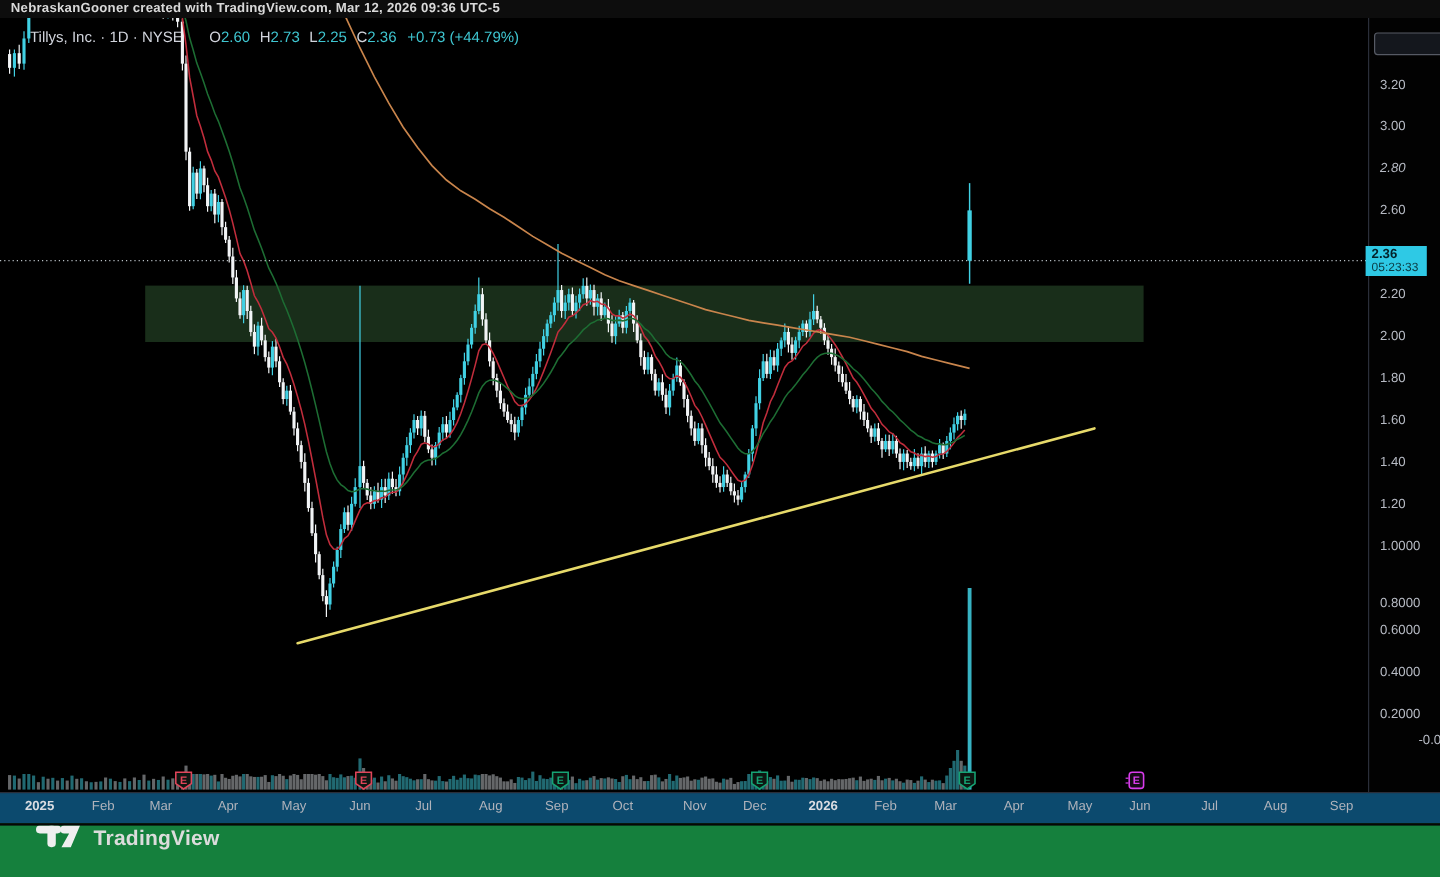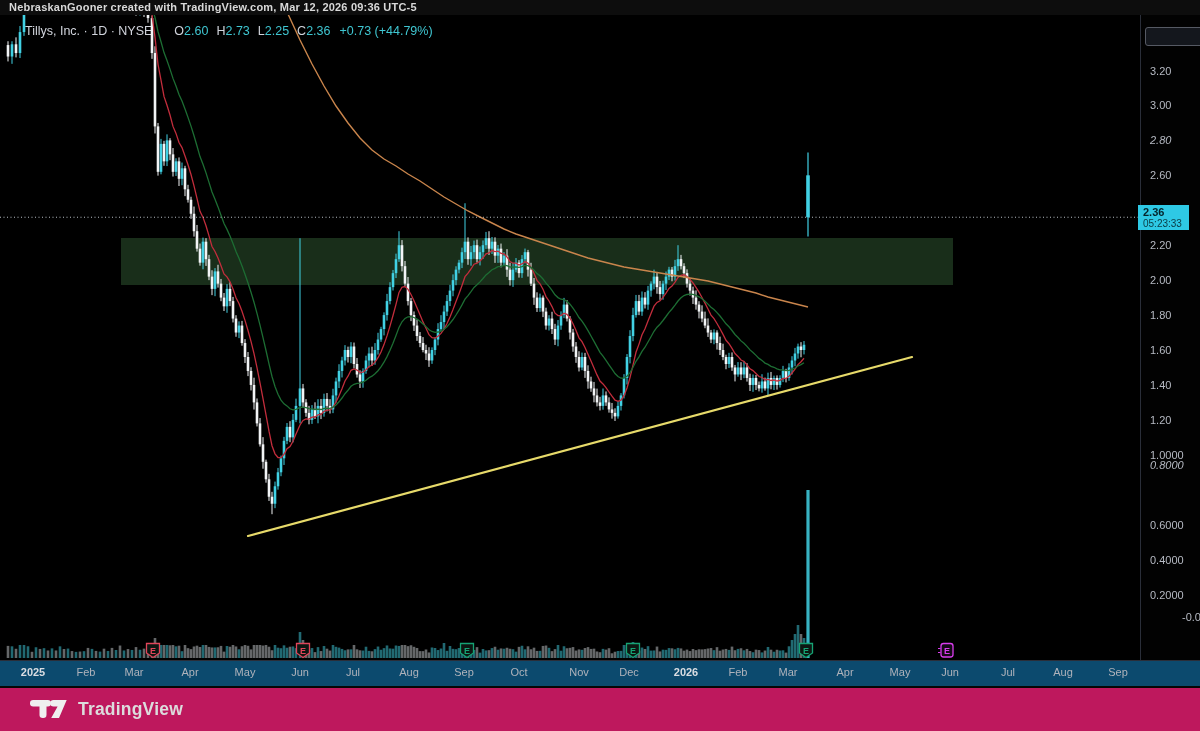--- a/index.html
+++ b/index.html
@@ -27,22 +27,22 @@
   .last-label{position:absolute;left:-3px;width:51px;height:25px;background:#2ec9e5;color:#06262c;
               padding:1px 0 0 5px;box-sizing:border-box;z-index:5;}
   .last-label .lp{font-size:11px;font-weight:bold;line-height:12px;color:#04232a;}
   .last-label .cd{font-size:10px;line-height:11px;color:#0b3a42;}
   
   .time-axis{position:absolute;left:0;top:660px;width:1200px;height:26px;background:#0c4a6e;
              border-top:1px solid #2a2e39;z-index:4;box-sizing:border-box;}
   .ttick{position:absolute;top:5px;transform:translateX(-50%);font-size:11px;color:#b0b3bb;}
   .ttick.year{color:#dadde2;font-weight:bold;}
   
-  .footer{position:absolute;left:0;top:686px;width:1200px;height:45px;background:#be185d;
-          border-top:2px solid #060606;z-index:6;display:flex;align-items:center;box-sizing:border-box;}
+  .footer{position:absolute;left:0;top:686px;width:1200px;height:45px;background:#15803d;
+          border-top:2px solid #060606;z-index:6;display:flex;align-items:flex-start;box-sizing:border-box;}
   .footer .logo{margin-left:30px;margin-right:10px;}
   .footer .brand{color:#dcdcdc;font-size:17.5px;font-weight:bold;letter-spacing:.2px;}
 </style>
 </head>
 <body>
 
 <div class="stage">
 
   <div class="legend">
     <span class="title">Tillys, Inc. · 1D · NYSE</span><span class="k">O</span><span class="v">2.60</span><span class="k">H</span><span class="v">2.73</span><span class="k">L</span><span class="v">2.25</span><span class="k">C</span><span class="v">2.36</span><span class="chg">+0.73 (+44.79%)</span>
@@ -864,21 +864,21 @@
         <div class="ptick" style="top: 133.376px; font-style: italic;">2.80</div>
         <div class="ptick" style="top: 168.314px;">2.60</div>
         <div class="ptick" style="top: 203.252px;">2.40</div>
         <div class="ptick" style="top: 238.19px;">2.20</div>
         <div class="ptick" style="top: 273.128px;">2.00</div>
         <div class="ptick" style="top: 308.066px;">1.80</div>
         <div class="ptick" style="top: 343.004px;">1.60</div>
         <div class="ptick" style="top: 377.942px;">1.40</div>
         <div class="ptick" style="top: 412.88px;">1.20</div>
         <div class="ptick" style="top: 447.818px;">1.0000</div>
-        <div class="ptick" style="top: 458px; font-style: italic;">0.8000</div>
+        <div class="ptick" style="top: 496px;">0.8000</div>
         <div class="ptick" style="top: 517.694px;">0.6000</div>
         <div class="ptick" style="top: 552.632px;">0.4000</div>
         <div class="ptick" style="top: 587.57px;">0.2000</div>
         <div class="ptick" style="top: 610px; margin-left: 32px;">-0.0000</div>
       </div>
     <div class="last-label" id="last-label" style="top: 205.24px;">
       <div class="lp">2.36</div>
       <div class="cd">05:23:33</div>
     </div>
   </div>

